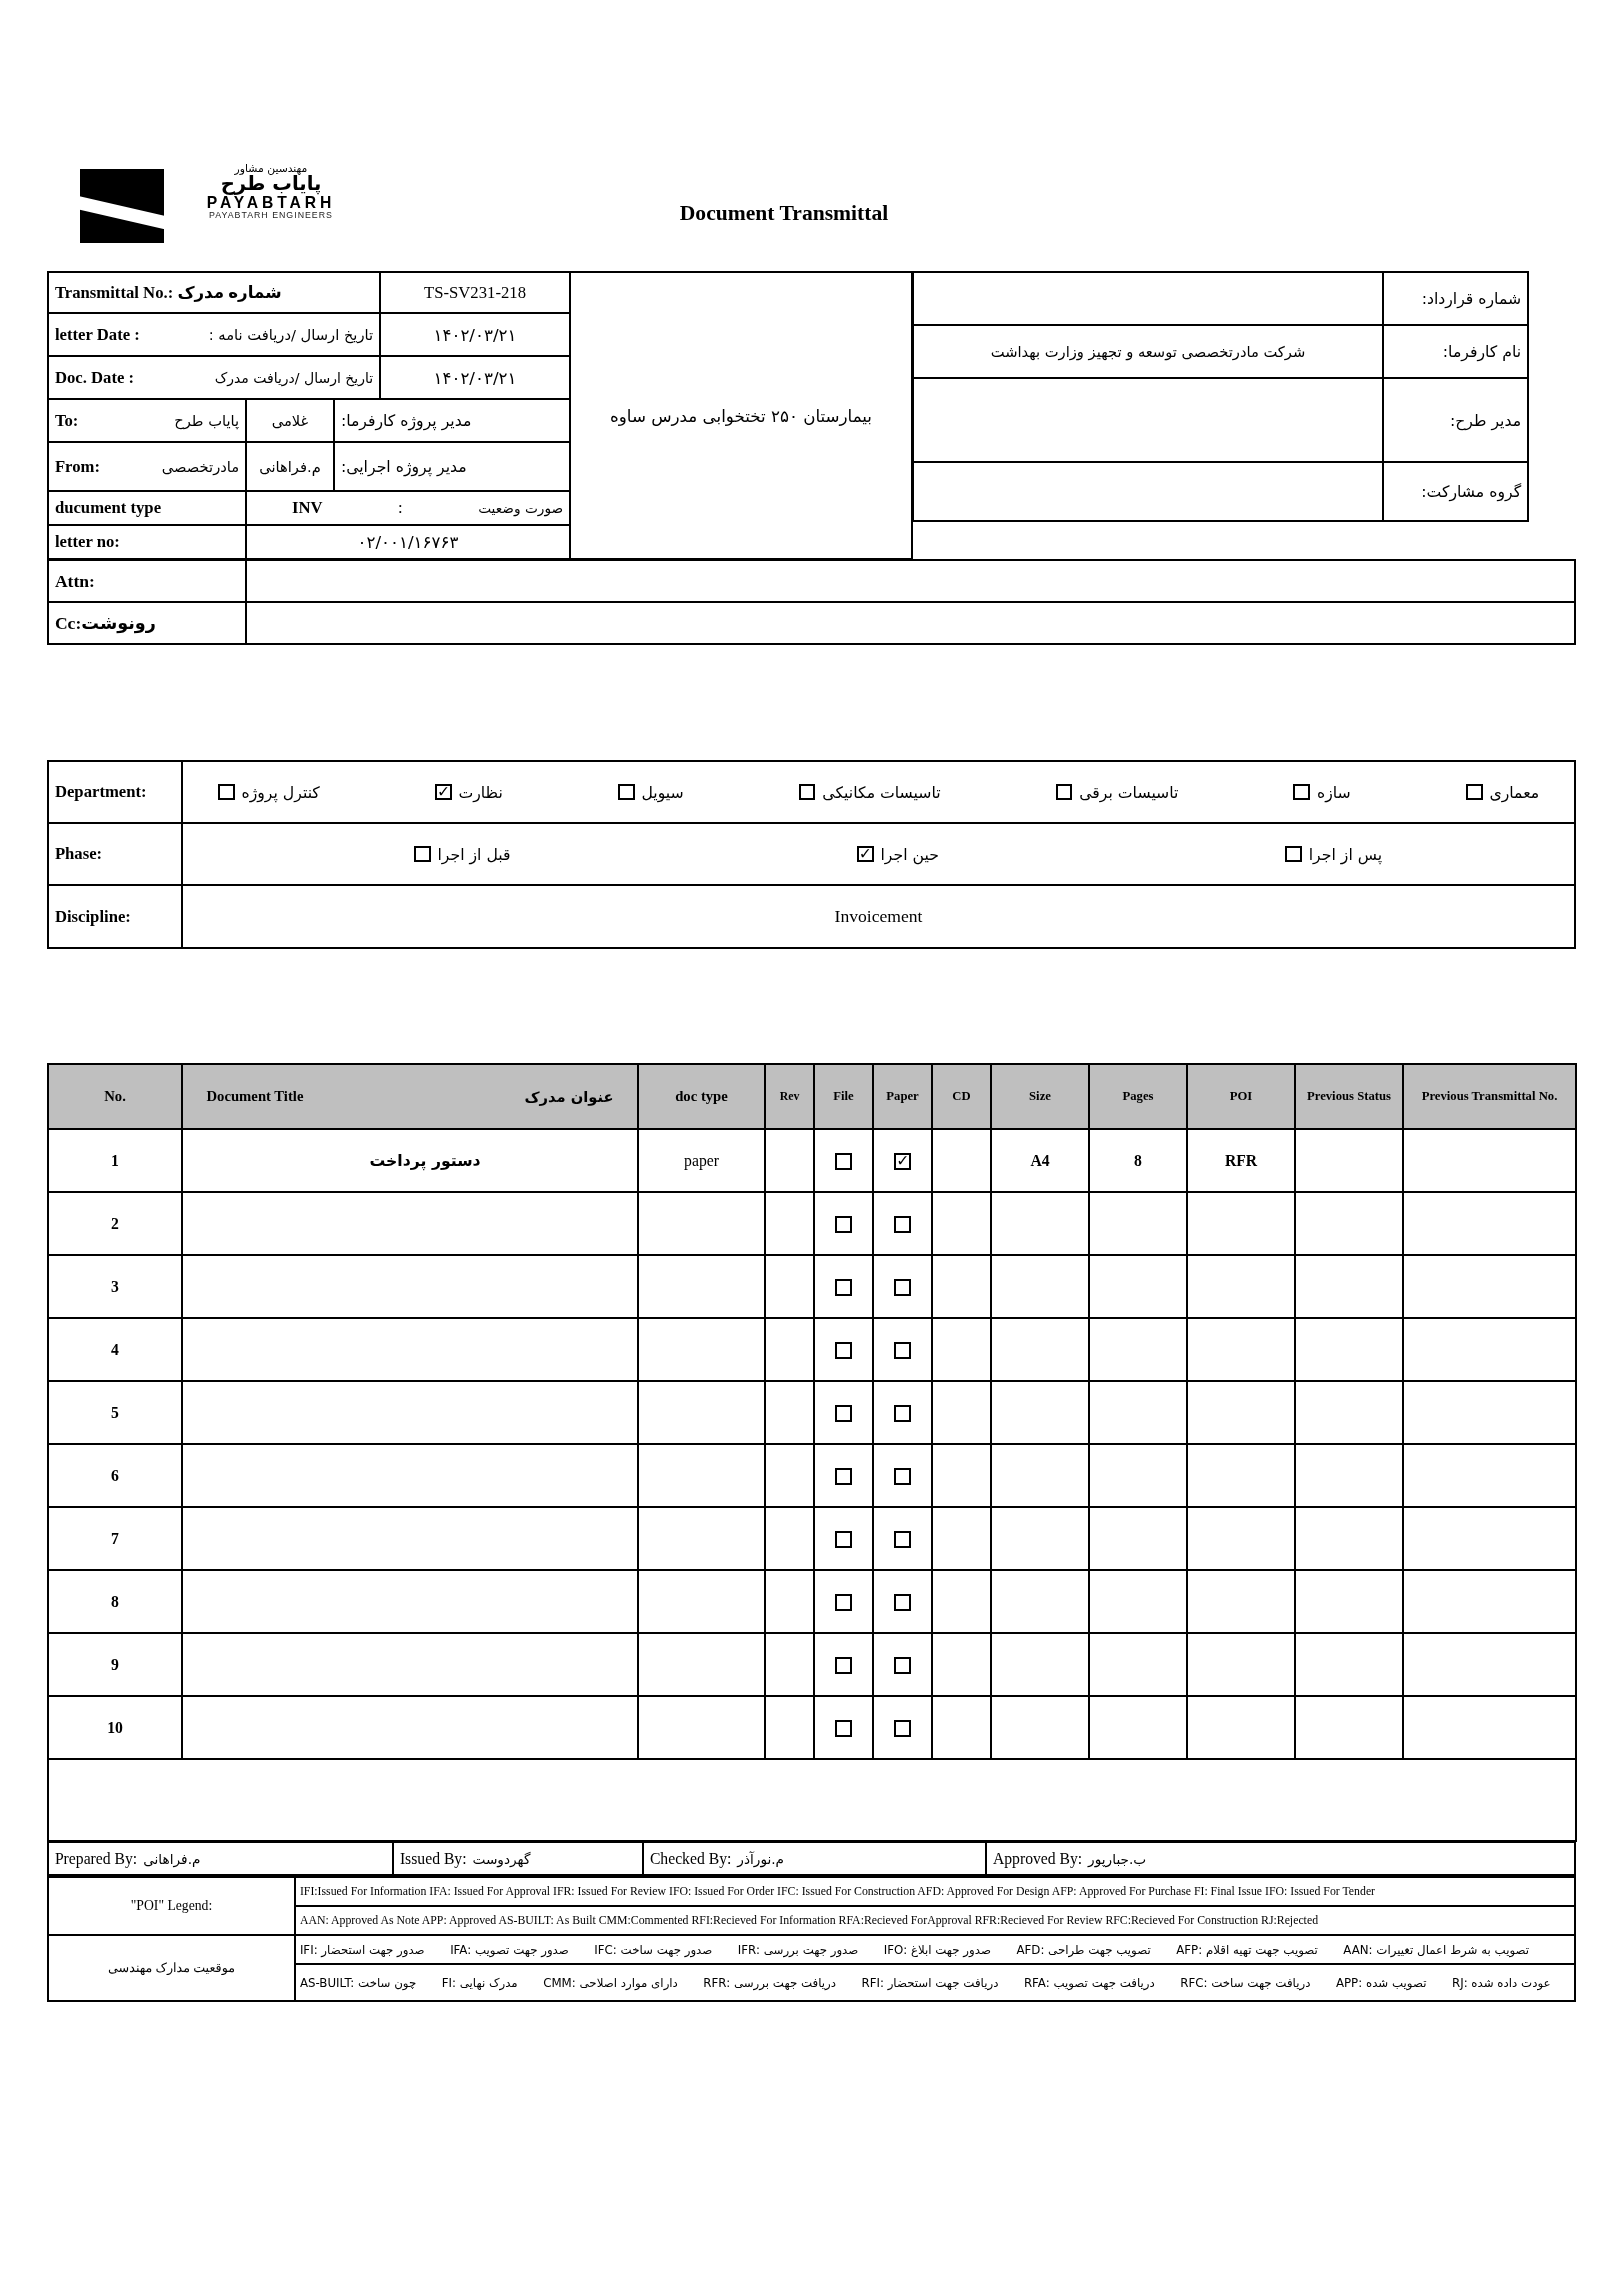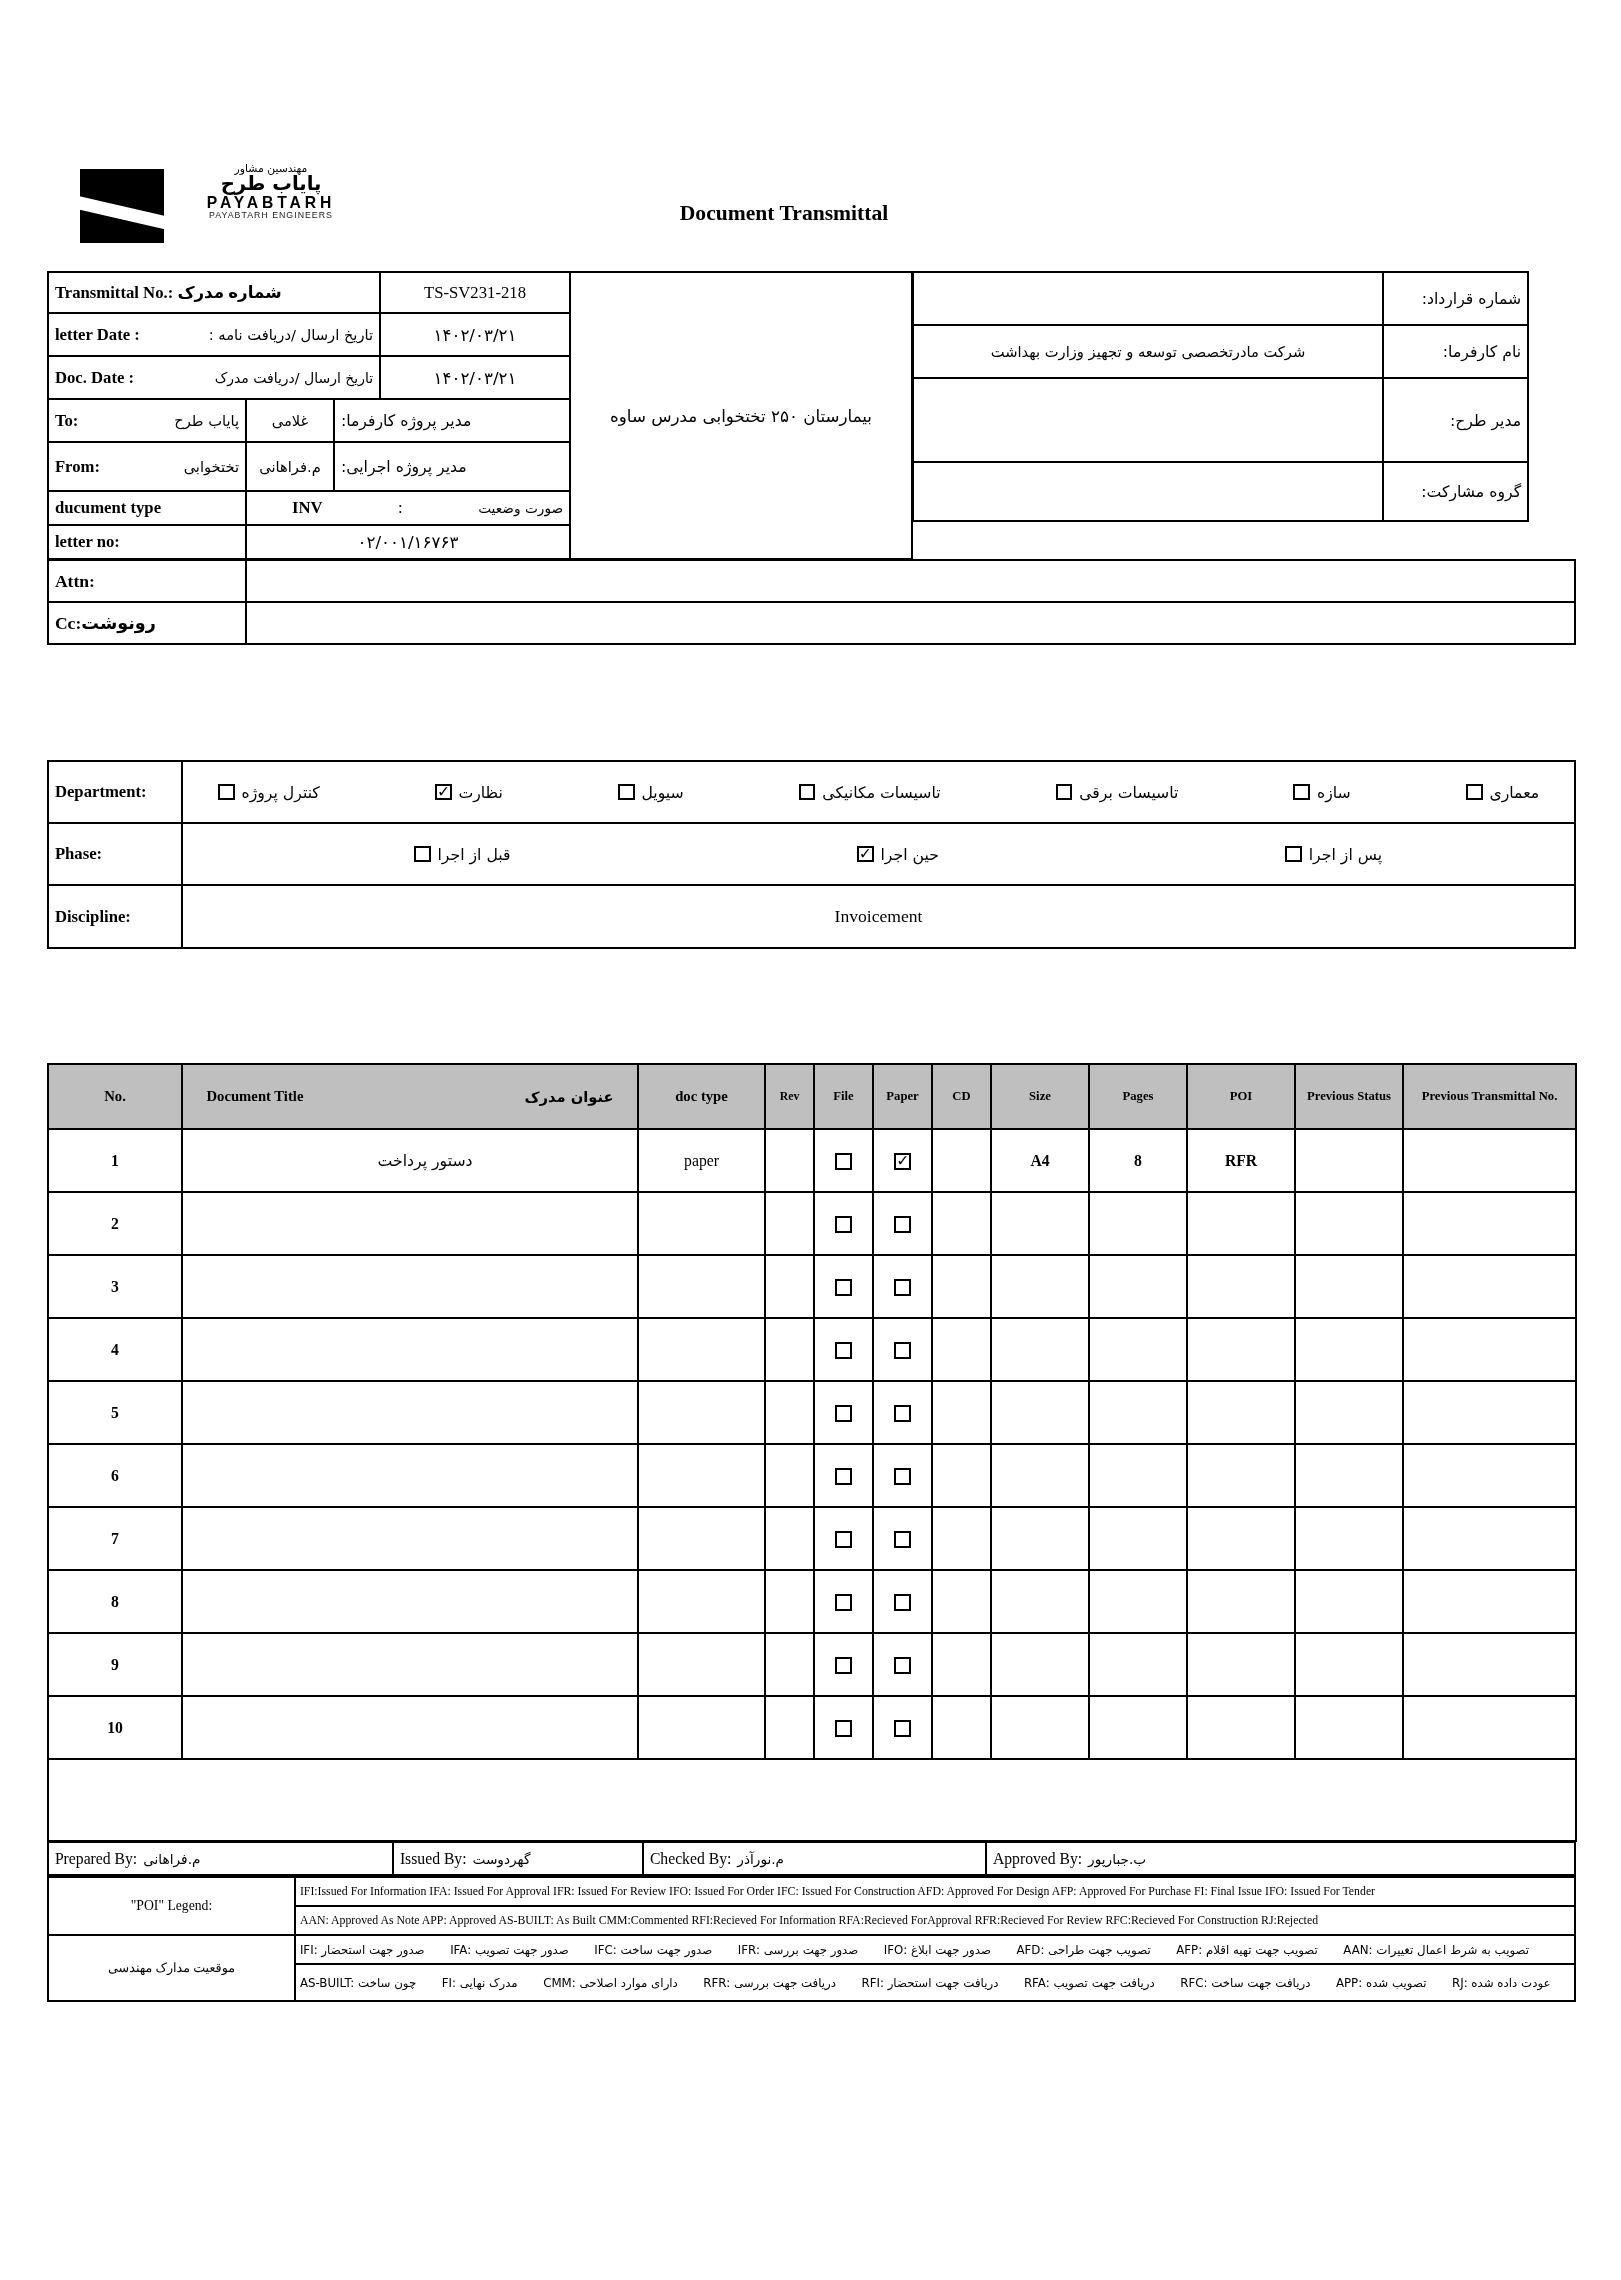--- a/index.html
+++ b/index.html
@@ -104,21 +104,21 @@
               <span class="fa" style="font-size:14.7px">پایاب طرح</span>
             </div>
       </td>
       <td class="cell-center fa" style="font-size:14.7px">غلامی</td>
       <td colspan="3" class="fa" style="text-align:left;font-size:15.7px">مدیر پروژه کارفرما:</td>
     </tr>
     <tr style="height:49px">
       <td>
         <div class="split">
               <span class="en-b">From:</span>
-              <span class="fa" style="font-size:14.7px">تختخوابی</span>
+              <span class="fa" style="font-size:14.7px">مادرتخصصی</span>
             </div>
       </td>
       <td class="cell-center fa" style="font-size:14.7px">م.فراهانی</td>
       <td colspan="3" class="fa" style="text-align:left;font-size:15.7px">مدیر پروژه اجرایی:</td>
     </tr>
     <tr style="height:34px">
       <td class="en-b">ducument type</td>
       <td colspan="4">
         <div class="split">
               <span class="en-b" style="padding-left:39px">INV</span>
@@ -283,21 +283,21 @@
       <th style="font-size:12.7px">Size</th>
       <th style="font-size:12.7px">Pages</th>
       <th style="font-size:12.7px">POI</th>
       <th style="font-size:12.7px;white-space:normal">Previous Status</th>
       <th style="font-size:12.7px;white-space:normal">Previous Transmittal No.</th>
     </tr>
     </tbody>
       <tbody id="doc-rows">
         <tr style="height: 63px;">
           <td style="font-weight: bold;">1</td>
-          <td class="fa" style="font-weight: normal; padding-left: 36px;">دستور پرداخت</td>
+          <td class="fa" style="font-weight: bold; padding-left: 36px;">دستور پرداخت</td>
           <td>paper</td>
           <td></td>
           <td><span class="cb"></span></td>
           <td><span class="cb checked"></span></td>
           <td></td>
           <td style="font-weight: bold;">A4</td>
           <td style="font-weight: bold;">8</td>
           <td style="font-weight: bold;">RFR</td>
           <td></td>
           <td></td>

